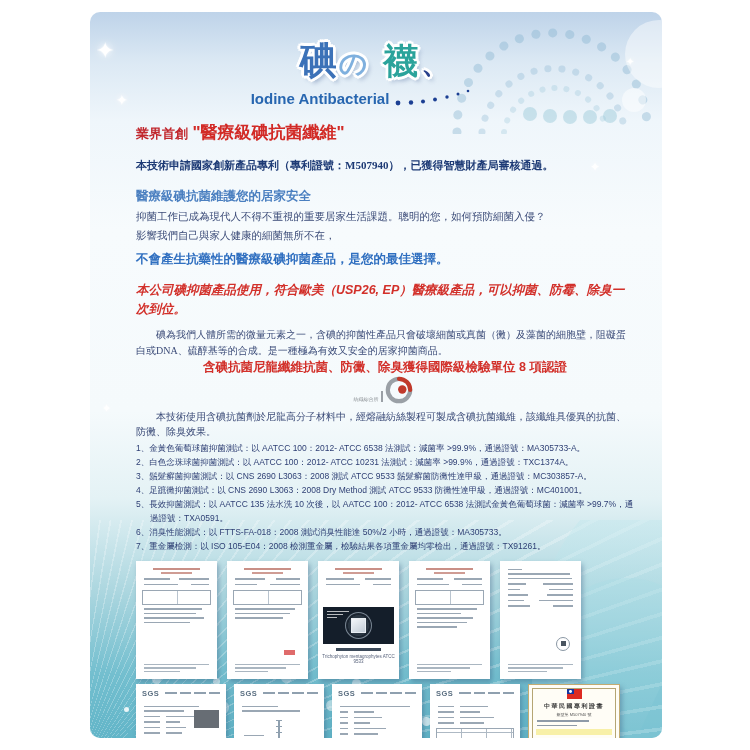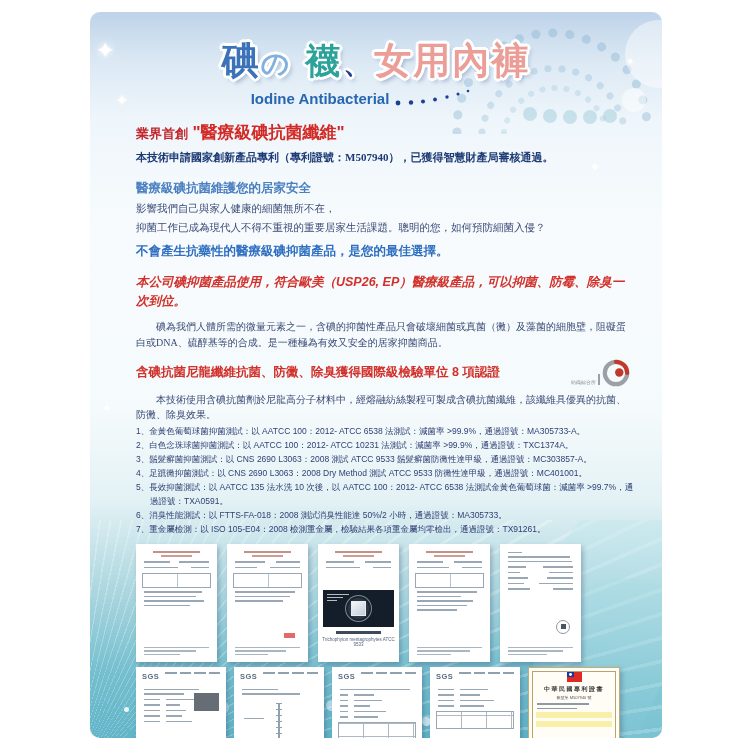--- a/index.html
+++ b/index.html
@@ -39,27 +39,27 @@
   .seg3 { font-size:37px; color:#eb9e97; }
   .subtitle-row { display:flex; justify-content:center; align-items:flex-end; margin-top:1px; margin-left:-40px; }
   .subtitle { font-size:15px; font-weight:bold; color:#2766b0;padding-left:20px; }
   .trail { margin-left:4px; }
 
   
   .body { padding:8px 28px 0 46px; }
   .s1 { margin-top:6px; }
   .s1-label { font-size:13px; font-weight:bold; color:#c1272d; }
   .s1-head { font-size:17px; font-weight:bold; color:#d22a26; }
-  .patent-line { margin-top:6px; font-size:11px; font-weight:bold; color:#1d3a75; font-family:"Liberation Serif","DejaVu Serif",serif; }
+  .patent-line { margin-top:14px; font-size:11px; font-weight:bold; color:#1d3a75; font-family:"Liberation Serif","DejaVu Serif",serif; }
   .h-blue { margin-top:15px; font-size:12.5px; font-weight:bold; color:#4a7fc0; }
   .p-navy { margin-top:5px; font-size:10.5px; color:#3a4a77; }
   .h-blue2 { margin-top:8px; font-size:12.5px; font-weight:bold; color:#2f6fc0; }
   .claim { margin-top:13px; font-size:12.5px; font-weight:bold; color:#d2302a; line-height:1.55;font-style:italic; }
   .detail { margin-top:7px; font-size:10px; color:#3a4a77; line-height:1.6; text-indent:2em; font-family:"Liberation Serif","DejaVu Serif",serif; }
-  .cert-head-row { display:flex; align-items:center; margin-top:8px; }
+  .cert-head-row { display:flex; align-items:center; margin-top:0;flex-direction:column; }
   .h-red2 { font-size:12.5px; font-weight:bold; color:#d2302a; flex:1; }
   .ttri { display:flex; align-items:flex-end; margin-right:4px; }
   .ttri-label { font-size:5px; color:#8a8f94; margin-bottom:2px; }
   .ttri-bar { width:2px; height:11px; background:#9aa0a6; margin:0 2px 2px 2px; }
   .cert-intro { margin-top:5px; font-size:10px; color:#3a4a77; line-height:1.55; text-indent:2em; font-family:"Liberation Serif","DejaVu Serif",serif; }
   .cert-list { margin-top:1px; font-size:8.5px; color:#2e3f74; line-height:1.65; }
   .cert-item { padding-left:14px; text-indent:-14px; }
 
   
   .docs-row { display:flex; gap:10px; margin-top:8px; position:relative; z-index:3; }
@@ -82,21 +82,21 @@
   .photo { position:absolute; left:5px; right:5px; top:46px; height:37px; background:#141e2a; }
   .dishring { position:absolute; left:50%; top:50%; width:27px; height:27px; margin:-13.5px 0 0 -13.5px; border-radius:50%;
               border:1.5px solid rgba(200,215,230,.55); background:radial-gradient(circle,#2a3642 0 58%,#1a2430 60%); }
   .dish { position:absolute; left:50%; top:50%; width:15px; height:15px; margin:-7.5px 0 0 -7.5px;
           background:linear-gradient(145deg,#f4f7fa,#c2ccd6); border:1px solid #e8edf2; }
   .ptxt { position:absolute; left:4px; top:4px; }
   .ptxt i { display:block; width:22px; height:1px; background:rgba(255,255,255,.7); margin-bottom:2px; }
   .ptxt i:nth-child(2){ width:16px; } .ptxt i:nth-child(3){ width:10px; }
   .pcap1 { position:absolute; top:87px; left:22%; right:22%; height:3.5px; background:#3c4a5a; }
   .pcapE { position:absolute; top:93px; left:0; right:0; text-align:center; font-size:4.5px; color:#56617a; }
-  .sgsrow { display:flex; align-items:flex-start; margin:5px 6px 8px; }
+  .sgsrow { display:flex; align-items:center; margin:5px 6px 8px; }
   .sgs { font-size:7.5px; font-weight:bold; color:#5a6e80; letter-spacing:.5px; }
   .tabs { display:flex; gap:3px; flex:1; margin-left:6px; }
   .tabs i { height:2px; background:#8fa0af; flex:1; display:block; }
   .kv { display:flex; margin:4px 8px 0; }
   .kv i.k { width:16px; height:1.5px; background:#9aa7b4; display:block; }
   .kv i.v { margin-left:6px; height:1.5px; background:#9aa7b4; display:block; }
   .gphoto { position:absolute; top:26px; right:7px; width:25px; height:18px; background:#676d74; }
   .vruler { margin:8px auto 0; width:1.5px; height:50px; background:#8fa0af; position:relative; }
   .vruler::before { content:""; position:absolute; left:-2.5px; top:0; bottom:0; width:6.5px;
                     background:repeating-linear-gradient(180deg,#8fa0af 0 1px,transparent 1px 6px); }
@@ -150,21 +150,20 @@
       <div class="bdots"></div>
     </div>
 
     <div class="content">
 
       <div class="title-row">
         <span class="seg-a otl">碘</span>
         <span class="seg-b otl">の</span>
         <span class="seg2 otl">襪</span>
         <span class="sepc otl">、</span>
-        <span class="seg3 otl">女用內褲</span>
       </div>
       <div class="subtitle-row">
         <span class="subtitle">Iodine Antibacterial</span>
         <svg class="trail" width="88" height="20" viewBox="0 0 88 20">
           <g fill="#1b3f93">
             <circle cx="5" cy="16" r="2.4"></circle>
               <circle cx="18" cy="15.5" r="2.2"></circle>
               <circle cx="30" cy="14.5" r="2"></circle>
             <circle cx="42" cy="12.5" r="1.9"></circle>
               <circle cx="54" cy="10" r="1.7"></circle>
@@ -176,22 +175,22 @@
 
       <div class="body">
 
         <div class="s1">
           <span class="s1-label">業界首創</span>
           <span class="s1-head">"醫療級碘抗菌纖維"</span>
         </div>
         <div class="patent-line">本技術申請國家創新產品專利（專利證號：M507940），已獲得智慧財產局審核通過。</div>
 
         <div class="h-blue">醫療級碘抗菌維護您的居家安全</div>
+        <div class="p-navy">抑菌工作已成為現代人不得不重視的重要居家生活課題。聰明的您，如何預防細菌入侵？</div>
         <div class="p-navy">影響我們自己與家人健康的細菌無所不在，</div>
-        <div class="p-navy">抑菌工作已成為現代人不得不重視的重要居家生活課題。聰明的您，如何預防細菌入侵？</div>
         <div class="h-blue2">不會產生抗藥性的醫療級碘抑菌產品，是您的最佳選擇。</div>
 
         <div class="claim">本公司碘抑菌產品使用，符合歐美（USP26, EP）醫療級產品，可以抑菌、防霉、除臭一次到位。</div>
         <div class="detail">碘為我們人體所需的微量元素之一，含碘的抑菌性產品只會破壞細菌或真菌（黴）及藻菌的細胞壁，阻礙蛋白或DNA、硫醇基等的合成。是一種極為有效又安全的居家抑菌商品。</div>
 
         <div class="cert-head-row">
           <div class="h-red2">含碘抗菌尼龍纖維抗菌、防黴、除臭獲得國際級檢驗單位 8 項認證</div>
           <div class="ttri">
             <span class="ttri-label">紡織綜合所</span>
             <span class="ttri-bar"></span>

